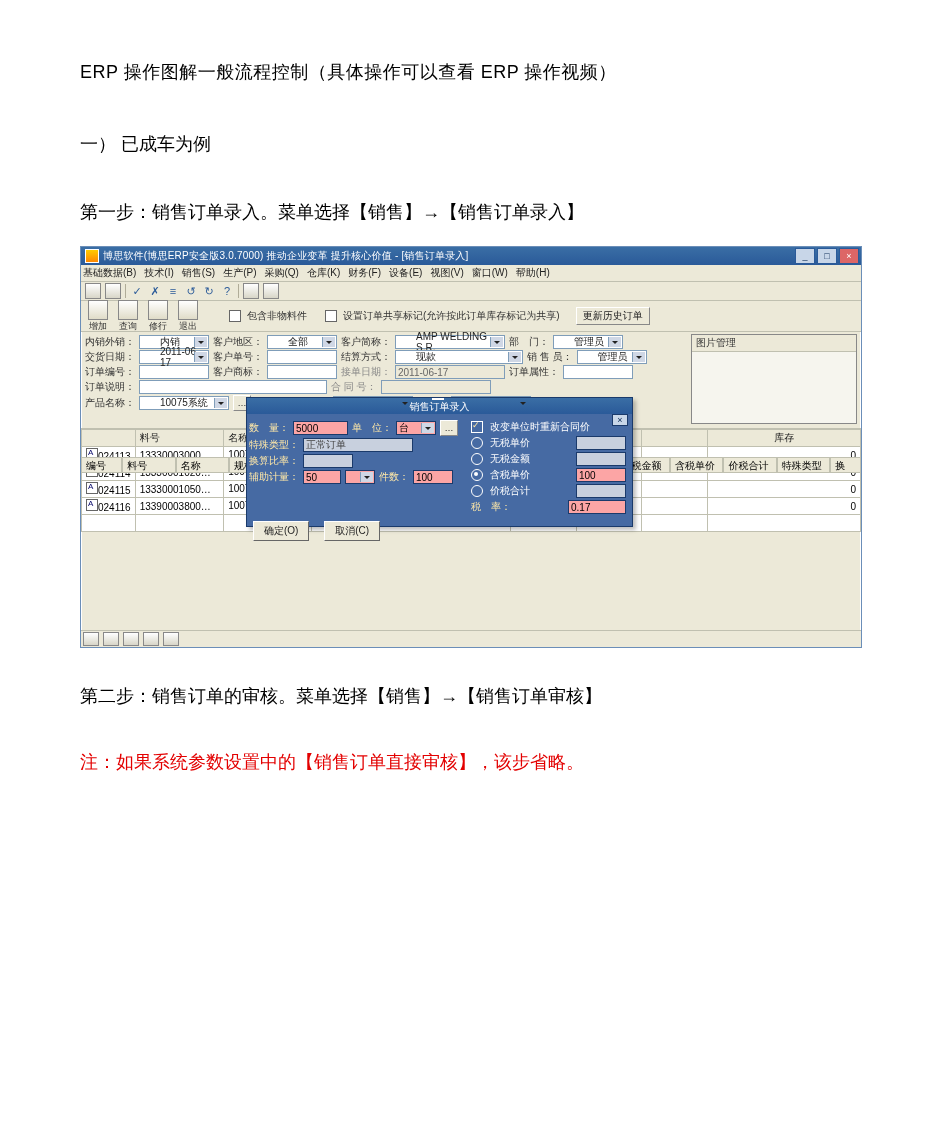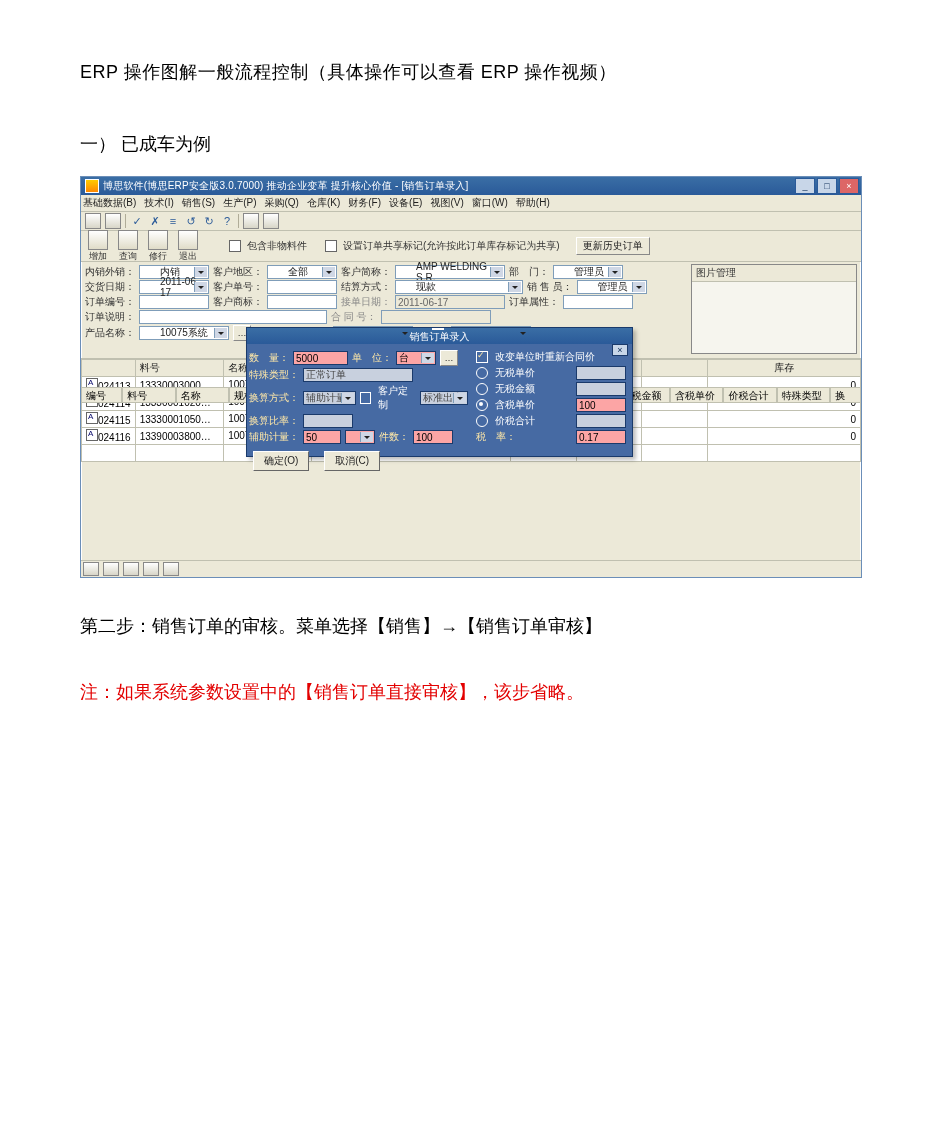--- a/index.html
+++ b/index.html
@@ -15,21 +15,21 @@
     box-sizing: border-box;
     padding: 60px 80px 60px 80px;
   }
   .doc-title {
     font-size: 18px;
     letter-spacing: 0.5px;
     margin-bottom: 48px;
   }
   .h2 {
     font-size: 18px;
-    margin-bottom: 20px;
+    margin-bottom: 44px;
   }
   .step {
     font-size: 18px;
     margin-bottom: 22px;
   }
   .note-red {
     font-size: 18px;
     color: #e30000;
     margin-top: 42px;
   }
@@ -335,20 +335,21 @@
 </style>
 </head>
 <body>
 
 <div class="page">
 
   <div class="doc-title">ERP 操作图解一般流程控制（具体操作可以查看 ERP 操作视频）</div>
 
   <div class="h2">一）  已成车为例</div>
 
+  <div class="step">第一步：销售订单录入。菜单选择【销售】→【销售订单录入】</div>
 
   <div class="erp-window">
 
     <div class="titlebar">
       <div class="app-icon"></div>
       <div class="wintitle">博思软件(博思ERP安全版3.0.7000) 推动企业变革  提升核心价值 - [销售订单录入]</div>
       <div class="win-btn">_</div>
       <div class="win-btn">□</div>
       <div class="win-btn close">×</div>
     </div>
@@ -570,27 +571,20 @@
             <span class="dlg-field" style="width:55px;text-align:right">5000</span>
             <span class="dlg-lbl">单　位：</span>
             <span class="dlg-field dd" style="width:40px">台</span>
             <span class="small-btn">…</span>
           </div>
           <div class="dlg-row">
             <span class="dlg-lbl">特殊类型：</span>
             <span class="dlg-field ro" style="width:110px">正常订单</span>
           </div>
           <div class="dlg-row">
-            <span class="dlg-lbl">换算方式：</span>
-            <span class="dlg-field ro dd" style="width:55px">辅助计量</span>
-            <span class="chk-w"></span>
-            <span>客户定制</span>
-            <span class="dlg-field ro dd" style="width:50px">标准出库</span>
-          </div>
-          <div class="dlg-row">
             <span class="dlg-lbl">换算比率：</span>
             <span class="dlg-field ro" style="width:50px"></span>
           </div>
           <div class="dlg-row">
             <span class="dlg-lbl">辅助计量：</span>
             <span class="dlg-field" style="width:38px;text-align:right">50</span>
             <span class="dlg-field dd" style="width:30px"></span>
             <span class="dlg-lbl">件数：</span>
             <span class="dlg-field" style="width:40px;text-align:right">100</span>
           </div>
@@ -615,21 +609,21 @@
             <span>含税单价</span>
             <span class="dlg-field" style="width:50px;margin-left:auto;text-align:right">100</span>
           </div>
           <div class="dlg-row">
             <span class="radio"></span>
             <span>价税合计</span>
             <span class="dlg-field ro" style="width:50px;margin-left:auto"></span>
           </div>
           <div class="dlg-row">
             <span class="dlg-lbl">税　率：</span>
-            <span class="dlg-field" style="width:50px;margin-left:auto;text-align:left">0.17</span>
+            <span class="dlg-field" style="width:58px;margin-left:auto;text-align:left">0.17</span>
           </div>
         </div>
       </div>
       <div class="dlg-btns">
         <span class="btn">确定(O)</span>
         <span class="btn">取消(C)</span>
       </div>
     </div>
 
     <div class="status-strip">

